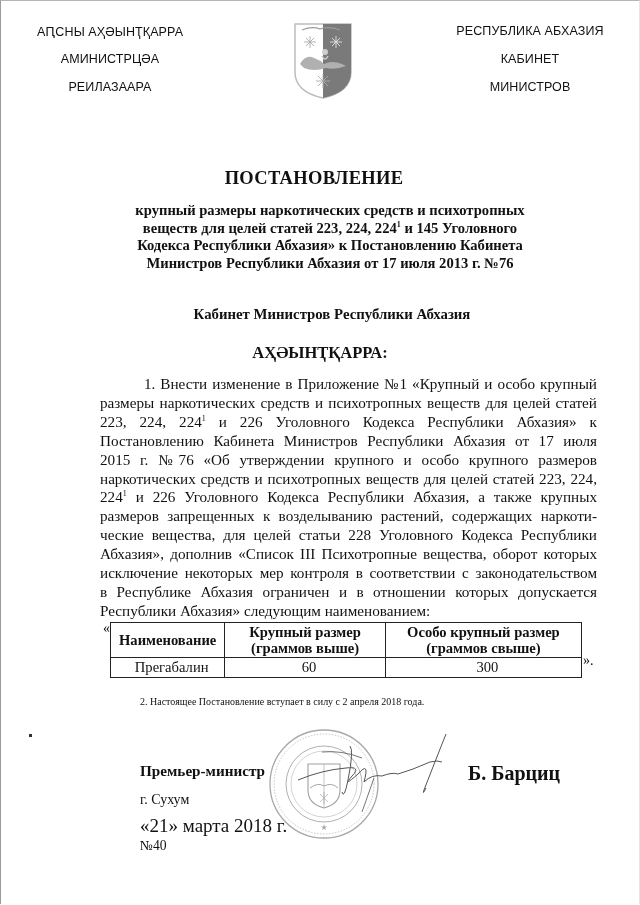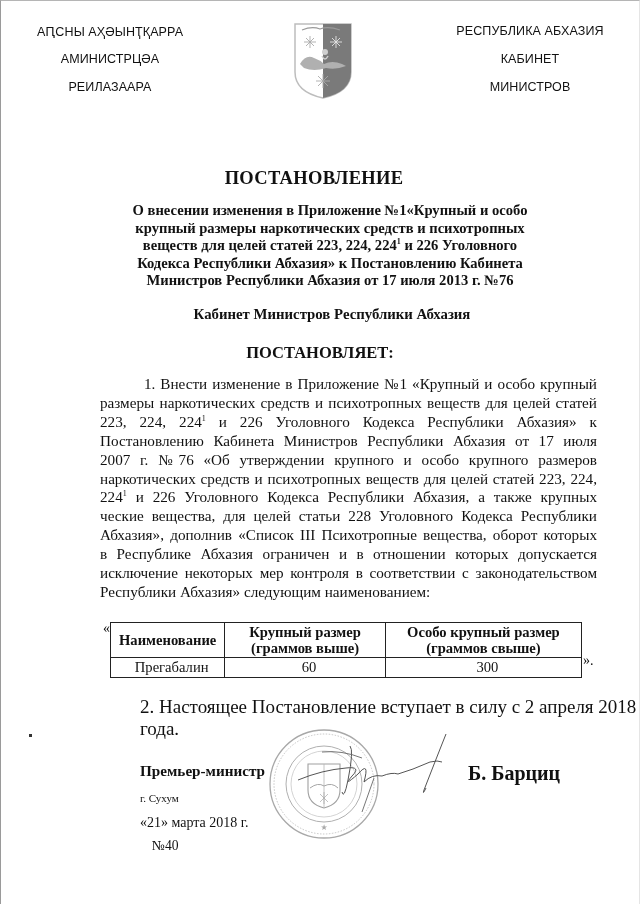--- a/index.html
+++ b/index.html
@@ -50,35 +50,35 @@
     table.subst {
       position: absolute; left: 110px; top: 622px; width: 472px;
       border-collapse: collapse; font-size: 14.6px;
     }
     table.subst th, table.subst td { border: 1.4px solid #222; text-align: center; padding: 0; }
     table.subst th { font-weight: bold; line-height: 16.5px; height: 34px; }
     table.subst td { height: 19px; line-height: 17px; padding-left: 8px; }
     .col1 { width: 108px; } .col2 { width: 152px; } .col3 { width: 186px; }
 
     .item2 {
-      position: absolute; left: 140px; top: 696px; font-size: 19px;
+      position: absolute; left: 140px; top: 696px; font-size: 10px;
     }
     .dot { position: absolute; left: 29px; top: 734px; width: 3px; height: 3px; background: #333; }
 
     .seal { position: absolute; left: 268px; top: 728px; width: 112px; height: 112px; }
     .signature { position: absolute; left: 292px; top: 730px; width: 160px; height: 90px; }
     .sig-role {
       position: absolute; left: 140px; top: 762px; font-weight: bold; font-size: 15.2px;
     }
     .sig-name {
       position: absolute; left: 468px; top: 762px; font-weight: bold; font-size: 20px;
     }
-    .place { position: absolute; left: 140px; top: 792px; font-size: 11px; }
-    .date { position: absolute; left: 140px; top: 815px; font-size: 14px; }
-    .number { position: absolute; left: 140px; top: 838px; font-size: 13.6px; margin-left: 12px; }
+    .place { position: absolute; left: 140px; top: 792px; font-size: 14px; }
+    .date { position: absolute; left: 140px; top: 815px; font-size: 19px; }
+    .number { position: absolute; left: 140px; top: 838px; font-size: 13.6px; }
   </style>
 </head>
 <body>
 
 <div class="page-border"></div>
 
 <div class="hdr hdr-left">
   <div style="top:24px">АԤСНЫ АҲӘЫНҬҚАРРА</div>
   <div style="top:52px">АМИНИСТРЦӘА</div>
   <div style="top:80px">РЕИЛАЗААРА</div>
@@ -113,42 +113,42 @@
 
 <div class="hdr hdr-right">
   <div style="top:24px">РЕСПУБЛИКА АБХАЗИЯ</div>
   <div style="top:52px">КАБИНЕТ</div>
   <div style="top:80px">МИНИСТРОВ</div>
 </div>
 
 <div class="title">ПОСТАНОВЛЕНИЕ</div>
 
 <div class="subject">
-  <div>О внесении изменения в Приложение №1«Крупный и особо</div>
   <div>крупный размеры наркотических средств и психотропных</div>
-  <div><span>веществ для целей статей 223, 224, 224</span><sup>1</sup><span> и 226 Уголовного</span></div>
+  <div><span>веществ для целей статей 223, 224, 224</span><sup>1</sup><span> и 145 Уголовного</span></div>
   <div>Кодекса Республики Абхазия» к Постановлению Кабинета</div>
   <div>Министров Республики Абхазия от 17 июля 2013 г. №76</div>
 </div>
 
 <div class="cabinet">Кабинет Министров Республики Абхазия</div>
-<div class="decrees">ПОСТАНОВЛЯЕТ:</div>
+<div class="decrees">АҲӘЫНҬҚАРРА:</div>
 
 <div class="body-text">
   <span class="line indent">1. Внести изменение в Приложение №1 «Крупный и особо крупный</span>
   <span class="line">размеры наркотических средств и психотропных веществ для целей статей</span>
   <span class="line"><span>223,  224,  224</span><sup>1</sup><span>  и  226  Уголовного  Кодекса  Республики  Абхазия»  к</span></span>
   <span class="line">Постановлению Кабинета Министров Республики Абхазия от 17 июля</span>
-  <span class="line">2007 г. №76 «Об утверждении крупного и особо крупного размеров</span>
+  <span class="line">2015 г. №76 «Об утверждении крупного и особо крупного размеров</span>
   <span class="line">наркотических средств и психотропных веществ для целей статей 223, 224,</span>
   <span class="line"><span>224</span><sup>1</sup><span> и 226 Уголовного Кодекса Республики Абхазия, а также крупных</span></span>
+  <span class="line">размеров запрещенных к возделыванию растений, содержащих наркоти-</span>
   <span class="line">ческие вещества, для целей статьи 228 Уголовного Кодекса Республики</span>
   <span class="line">Абхазия», дополнив «Список III Психотропные вещества, оборот которых</span>
+  <span class="line">исключение некоторых мер контроля в соответствии с законодательством</span>
   <span class="line">в Республике Абхазия ограничен и в отношении которых допускается</span>
-  <span class="line">исключение некоторых мер контроля в соответствии с законодательством</span>
   <span class="line last">Республики Абхазия» следующим наименованием:</span>
 </div>
 
 <div class="quote-open">«</div>
 <table class="subst">
   <tbody>
       <tr>
     <th class="col1"><span>Наименование</span></th>
     <th class="col2">
           <div>Крупный размер</div>

